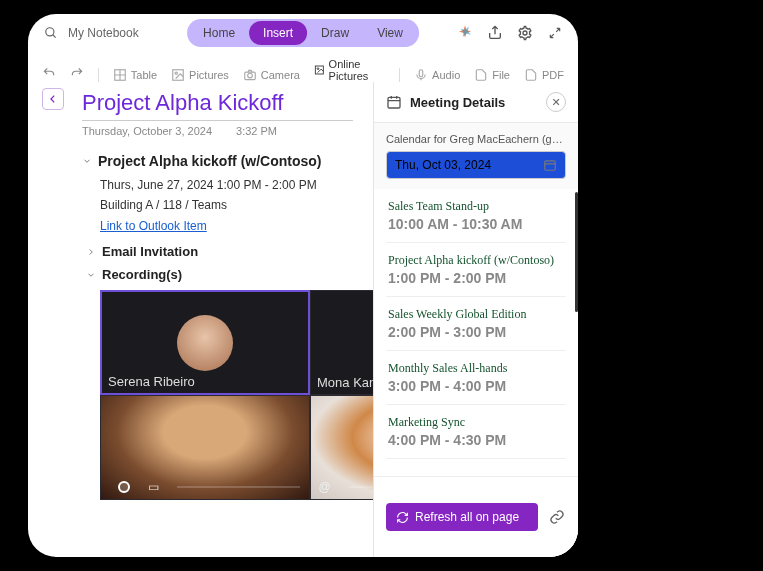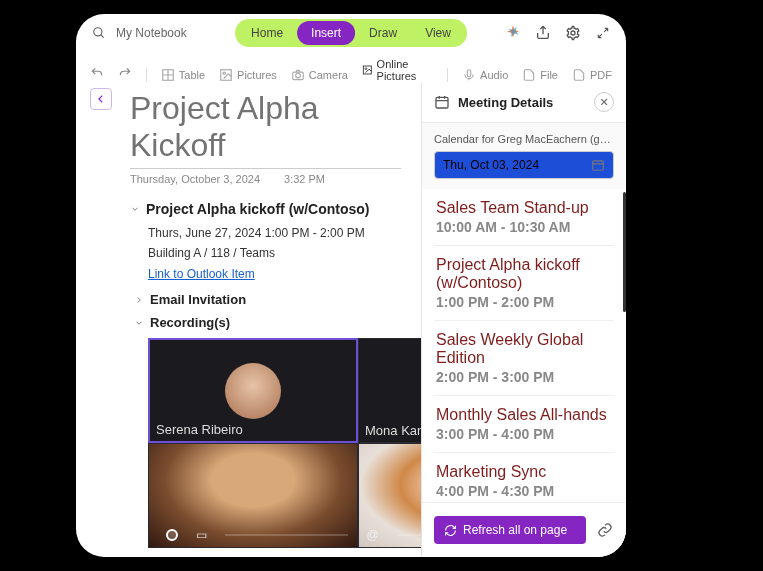--- a/index.html
+++ b/index.html
@@ -1,32 +1,32 @@
 <!DOCTYPE html>
 <html><head>
 <meta charset="utf-8">
 <style>
 * { margin: 0; padding: 0; box-sizing: border-box; font-family: -apple-system, "Segoe UI", sans-serif; }
 html, body { background: #000; }
 .device {
-  width: 606px; height: 571px; background: #000; position: relative; margin-left: 48px;
+  width: 606px; height: 571px; background: #000; position: relative;
 }
 .screen {
   position: absolute; inset: 14px 28px 14px 28px; background: #fff; border-radius: 28px;
   overflow: hidden; display: flex; flex-direction: column;
 }
 .topbar {
   display: flex; align-items: center; height: 38px; padding: 0 14px; gap: 8px;
   position: relative;
 }
 .search-icon { width: 14px; height: 14px; stroke: #666; fill: none; stroke-width: 2; }
 .nbname { font-size: 12px; color: #666; }
 .tabs {
   position: absolute; left: 50%; transform: translateX(-50%);
-  display: flex; align-items: center; gap: 0; background: #bef264; border-radius: 16px;
+  display: flex; align-items: center; gap: 0; background: #c4b5fd; border-radius: 16px;
   padding: 2px;
 }
 .tab {
   font-size: 12px; color: #444; padding: 5px 14px; border-radius: 14px; cursor: pointer;
 }
 .tab.active { background: #8525c2; color: #fff; font-weight: 500; }
 .topright { margin-left: auto; display: flex; gap: 12px; align-items: center; }
 .icon-btn { width: 18px; height: 18px; display: flex; align-items: center; justify-content: center; color: #555; cursor: pointer; }
 .ribbon {
   display: flex; align-items: flex-end; height: 30px; padding: 0 14px; gap: 14px;
@@ -40,21 +40,21 @@
 }
 .back-pill {
   position: absolute; top: 6px; left: 14px;
   width: 22px; height: 22px; border: 1px solid #d0b6e8; border-radius: 4px;
   display: flex; align-items: center; justify-content: center; color: #8525c2; cursor: pointer;
   font-size: 12px;
 }
 .page {
   flex: 1; padding: 8px 20px 0 54px; overflow: hidden;
 }
-.title { font-size: 32px; font-weight: 400; color: #737373; }
+.title { font-size: 22px; font-weight: 400; color: #6d28d9; }
 .title-underline { height: 1px; background: #ccc; margin-top: 4px; width: 100%; }
 .date-row { display: flex; gap: 24px; font-size: 11px; color: #888; margin-top: 4px; }
 .section { margin-top: 16px; }
 .sect-head { display: flex; align-items: center; gap: 6px; font-size: 14px; font-weight: 600; color: #222; }
 .chev { width: 10px; height: 10px; stroke: #666; fill: none; stroke-width: 2; }
 .mbody { margin-left: 18px; margin-top: 6px; font-size: 12px; color: #333; line-height: 1.7; }
 .mbody .link { color: #1a5fd0; text-decoration: underline; cursor: pointer; }
 .subrow { display: flex; align-items: center; gap: 6px; font-size: 13px; font-weight: 600; color: #222; margin-top: 8px; margin-left: 4px; }
 .video-grid {
   margin-top: 8px; margin-left: 18px; width: 420px; height: 210px;
@@ -83,23 +83,23 @@
 .panel-head .ttl { font-size: 13px; font-weight: 600; color: #222; flex: 1; }
 .closebtn { width: 20px; height: 20px; border: 1px solid #ccc; border-radius: 50%; display: flex; align-items: center; justify-content: center; cursor: pointer; color: #666; font-size: 11px; }
 .panel-sub { padding: 10px 12px 6px; font-size: 11px; color: #555; white-space: nowrap; overflow: hidden; text-overflow: ellipsis; }
 .datefield {
   margin: 0 12px 10px; border: 1px solid #ccc; border-radius: 4px; background: #1d4ed8;
   padding: 6px 8px; font-size: 12px; display: flex; align-items: center; justify-content: space-between;
   cursor: pointer;
 }
 .meet-list { flex: 1; padding: 0 12px; overflow: auto; background: #fff; }
 .meet-card { border-bottom: 1px solid #eee; padding: 10px 2px; cursor: pointer; }
-.meet-card .mt { font-size: 16px; font-weight: 500; color: #7f1d1d; }
+.meet-card .mt { font-size: 12px; font-weight: 500; color: #14532d; font-family: Liberation Serif, serif; }
 .meet-card .ms { font-size: 14px; color: #888; margin-top: 2px; font-weight: bold; }
-.panel-foot { padding: 13px 12px; display: flex; align-items: center; gap: 10px; background: #fff; border-top: 1px solid #eee; }
+.panel-foot { padding: 26px 12px; display: flex; align-items: center; gap: 10px; background: #fff; border-top: 1px solid #eee; }
 .refresh {
   flex: 1; background: #8525c2; color: #fff; border-radius: 4px; font-size: 12px;
   padding: 7px 10px; display: flex; align-items: center; gap: 6px; cursor: pointer;
 }
 .linkicon { width: 18px; height: 18px; color: #666; cursor: pointer; display: flex; align-items: center; justify-content: center; }
 .copilot-star {
   width: 18px; height: 18px;
 }
 .scrollind { position: absolute; right: 0; top: 110px; width: 3px; height: 120px; background: #333; border-radius: 2px; }
 </style>

